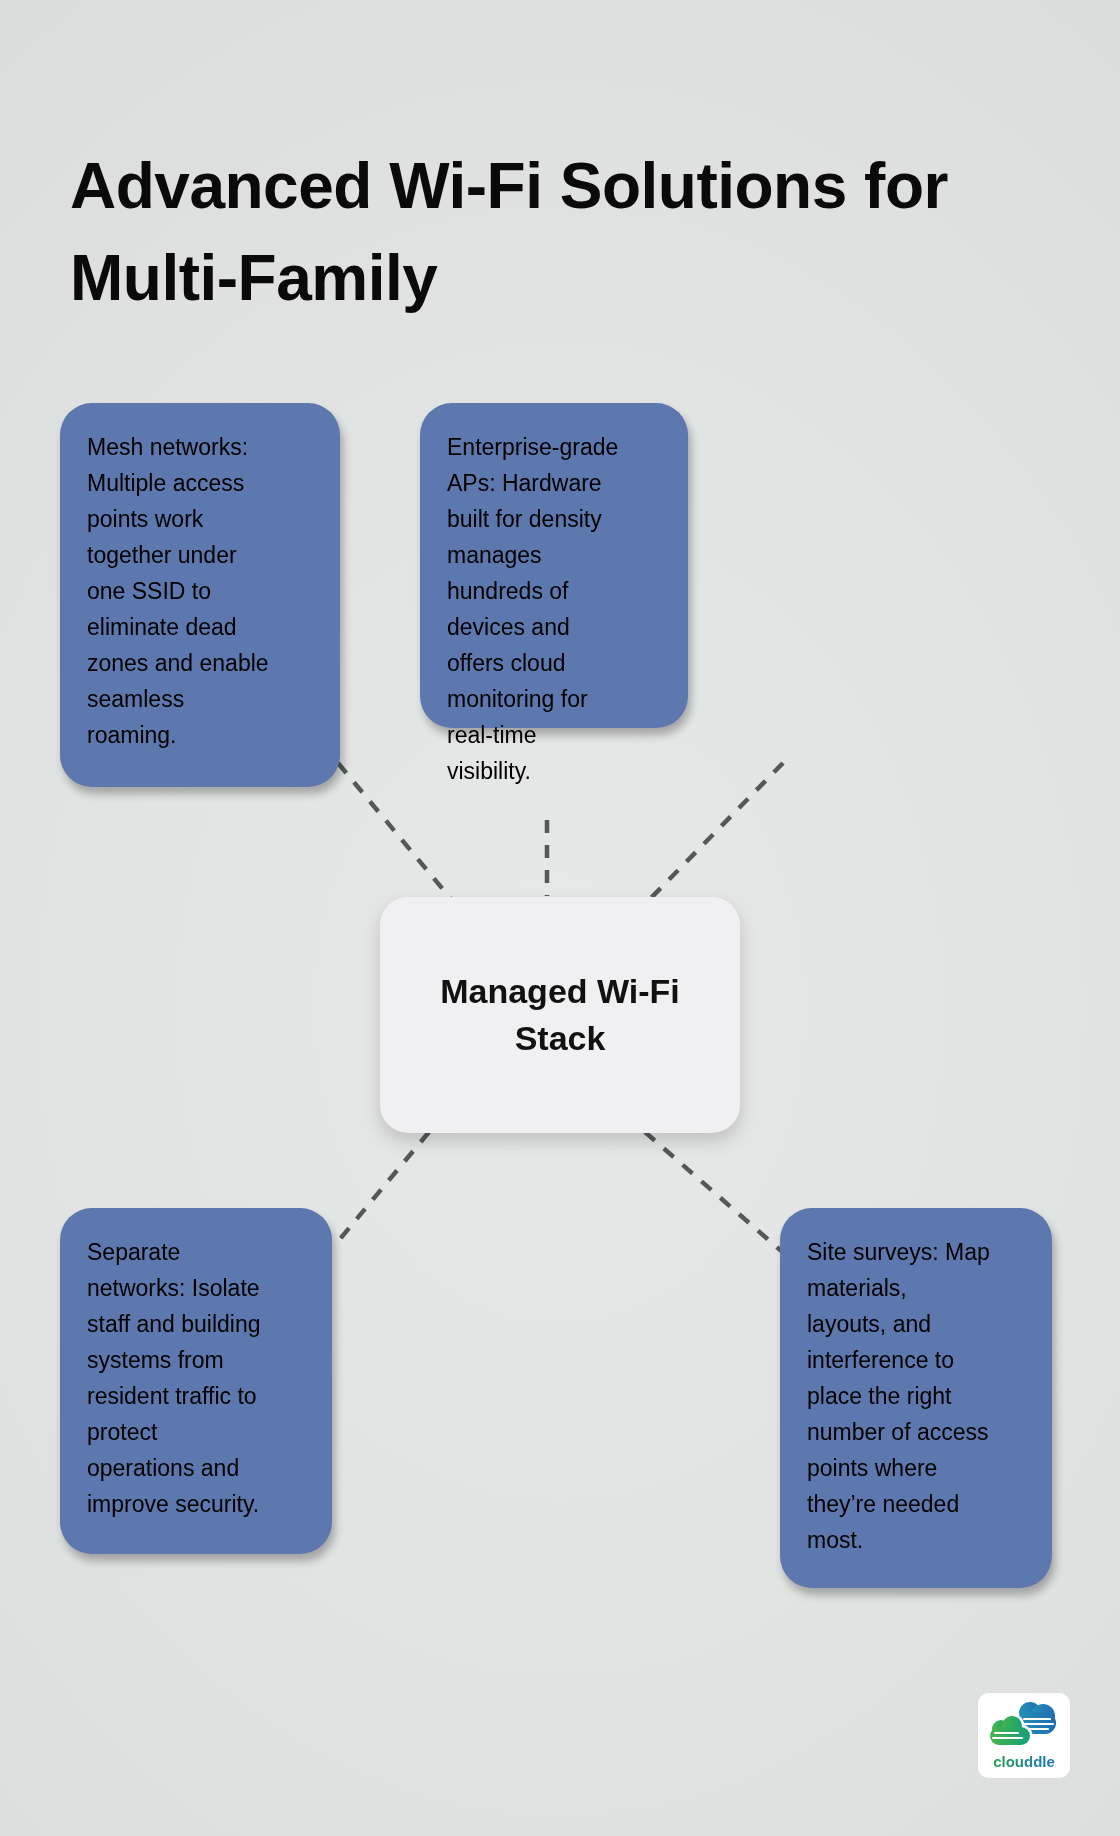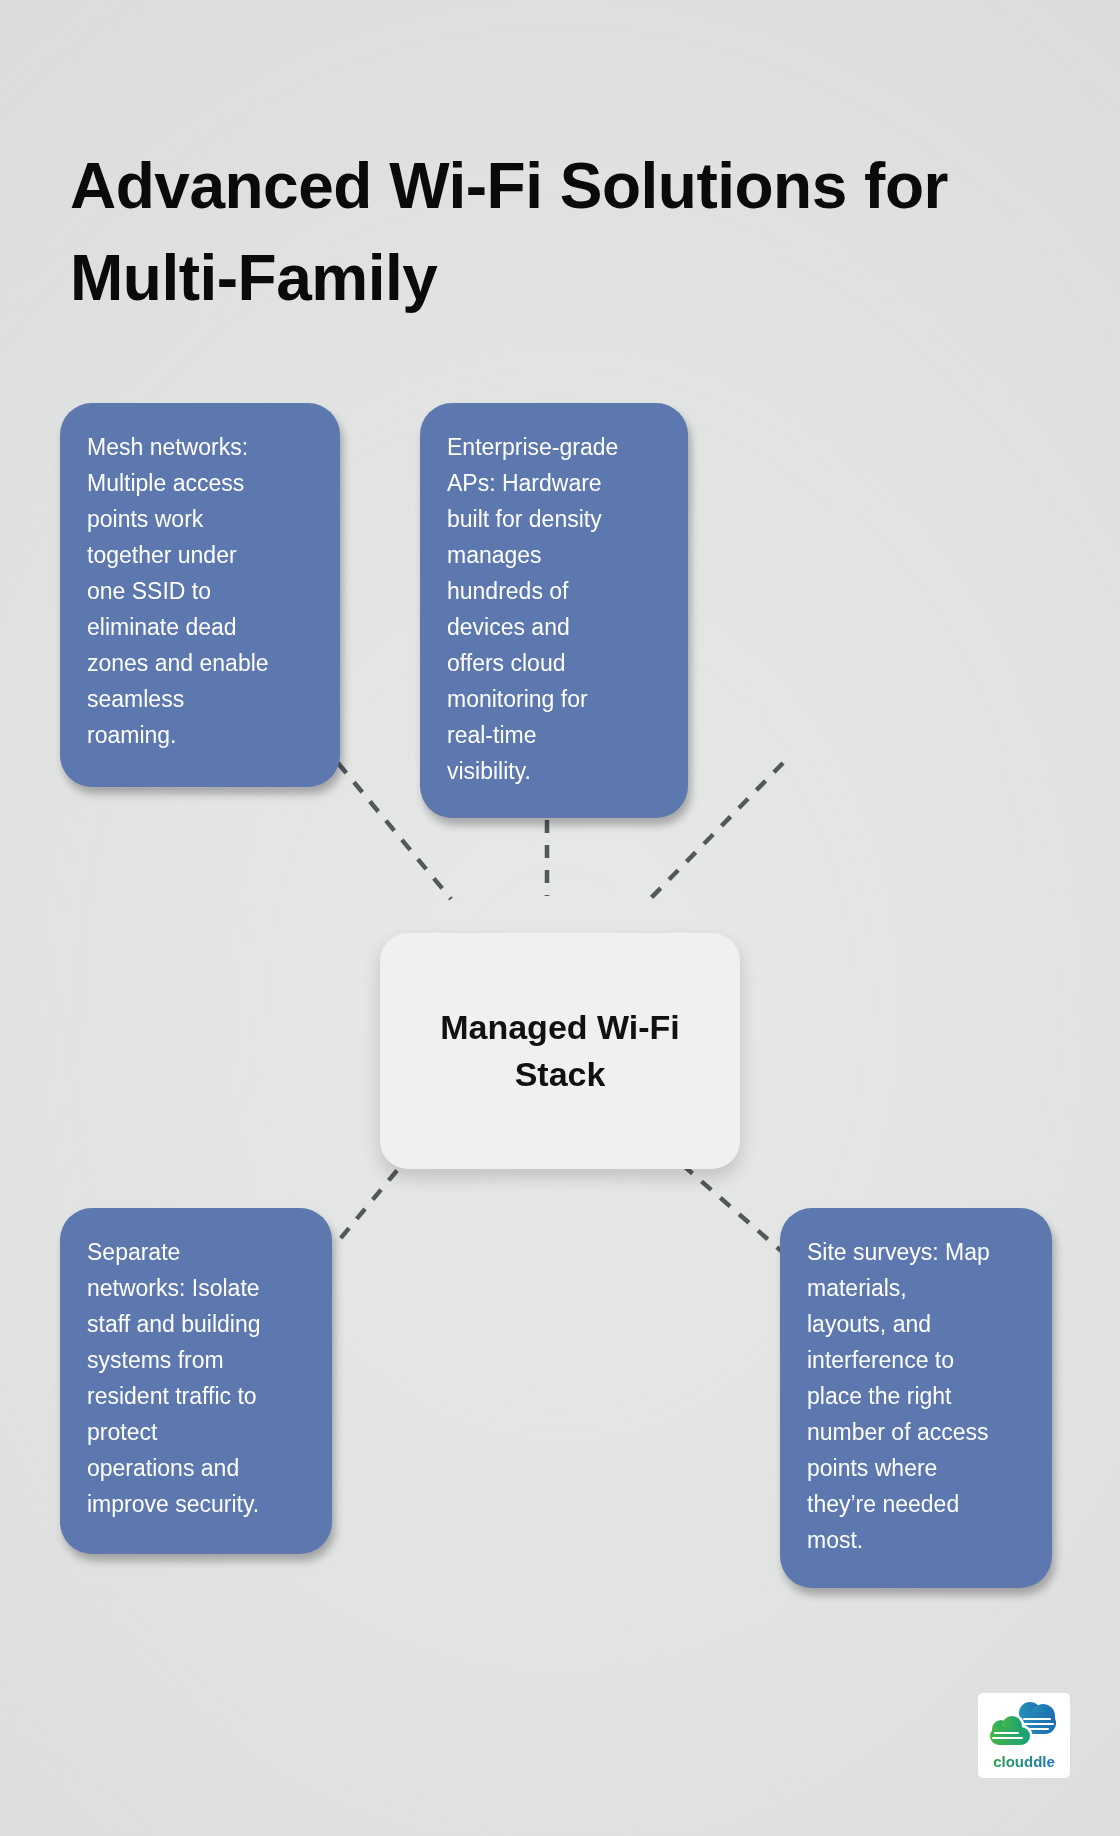--- a/index.html
+++ b/index.html
@@ -13,53 +13,52 @@
   .title {
     position:absolute; top:97px; left:70px; right:70px;
     font-size:64px; line-height:1.44; font-weight:700;
     letter-spacing:-0.5px;
     color:#0a0a0a;
   }
   .node {
     position:absolute;
     box-sizing:border-box;
     background:#5c78ae;
-    color:#ffffff;
+    color:#000000;
     border-radius:32px;
     padding:26px 22px 22px 27px;
     font-size:23px; line-height:36px; font-weight:400;
     white-space:pre-line;
     box-shadow:3px 7px 9px rgba(0,0,0,0.28);
   }
   .node-mesh       { left:60px;  top:403px;  width:280px; height:384px; }
-  .node-enterprise { left:420px; top:403px;  width:268px; height:415px; }
+  .node-enterprise { left:420px; top:403px;  width:268px; height:325px; }
   .node-qos        { left:780px; top:403px;  width:272px; height:384px; }
   .node-separate   { left:60px;  top:1208px; width:272px; height:346px; }
   .node-site       { left:780px; top:1208px; width:272px; height:380px; }
   .center-node {
     position:absolute; left:380px; top:897px; width:360px; height:236px;
     box-sizing:border-box;
     background:#f0f0f2;
     border-radius:28px;
     display:flex; align-items:center; justify-content:center;
     text-align:center;
     font-size:34px; line-height:47px; font-weight:700;
     color:#111111;
     white-space:pre-line;
     box-shadow:0 9px 18px rgba(0,0,0,0.16);
-    margin-top:36px;
   }
   .connectors { position:absolute; left:0; top:0; pointer-events:none; }
   .connectors line {
     stroke:#55585b; stroke-width:4.5;
     stroke-dasharray:13 12;
   }
   .logo {
     position:absolute; left:978px; top:1693px; width:92px; height:85px;
-    background:#ffffff; border-radius:5px;
+    background:#ffffff; border-radius:11px;
     display:flex; align-items:center; justify-content:center;
   }
 </style>
 </head>
 <body>
 
 <div class="canvas">
 
   <h1 class="title">Advanced Wi-Fi Solutions for Multi-Family</h1>
 

